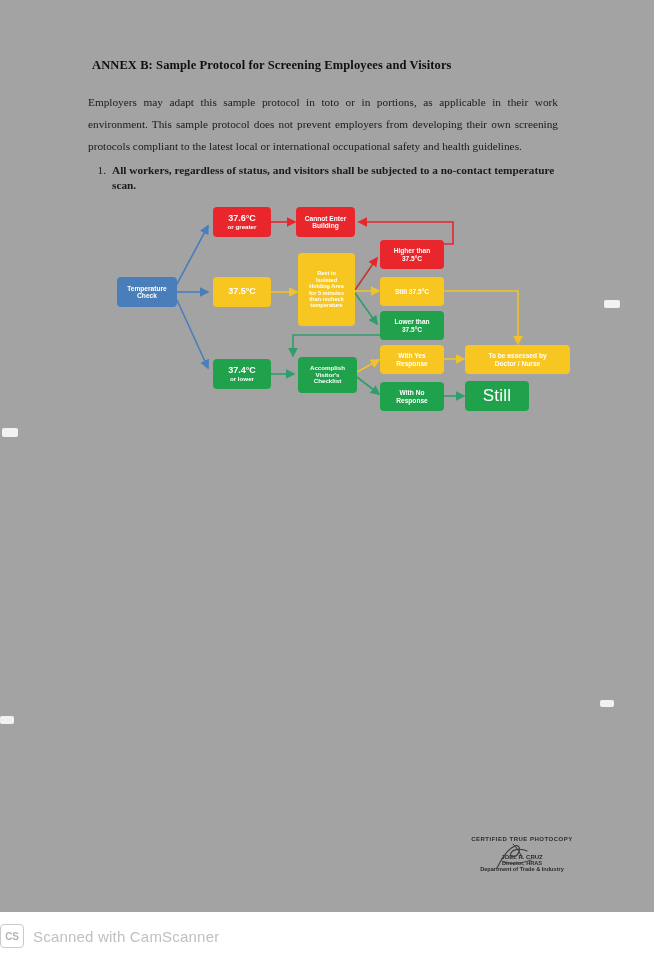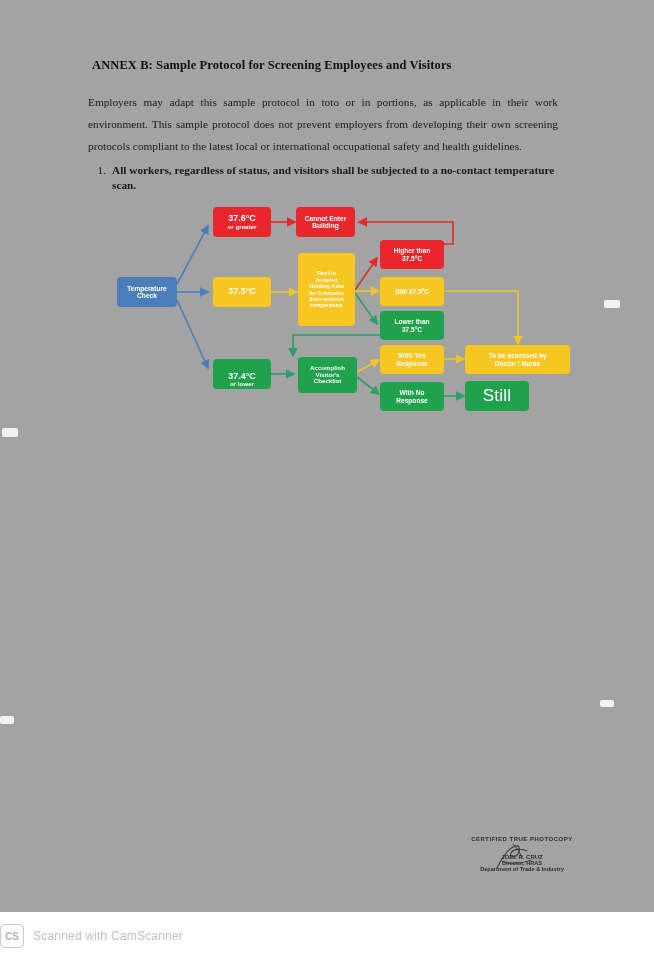--- a/index.html
+++ b/index.html
@@ -57,21 +57,21 @@
     background:#ffffff;display:flex;align-items:center;
   }
   .cs-logo{
     width:22px;height:22px;border:1.6px solid #c9c9c9;
     border-radius:4px;display:flex;align-items:center;justify-content:center;
     font-family:"Liberation Sans", sans-serif;font-size:10px;font-weight:bold;
     color:#b4b4b4;letter-spacing:-.3px;
   }
   .cs-text{
     margin-left:9px;font-family:"Liberation Sans", sans-serif;
-    font-size:12px;color:#c0c0c0;letter-spacing:.2px;
+    font-size:15px;color:#c0c0c0;letter-spacing:.2px;
   }
 
   
   .stamp{position:absolute;left:447px;top:836px;width:150px;text-align:center;
          font-family:"Liberation Sans", sans-serif;color:#2c2c2c;}
   .stamp .l1{font-size:6px;font-weight:bold;letter-spacing:.5px;}
   .stamp .l2{font-size:6px;font-weight:bold;margin-top:12px;}
   .stamp .l3{font-size:5.6px;font-weight:bold;}
   .stamp .l4{font-size:5.6px;font-weight:bold;}
   .sig{position:absolute;left:40px;top:6px;width:70px;height:28px;
@@ -176,21 +176,21 @@
 
   <div class="node n-yellow" style="left:380px;top:277px;width:64px;height:29px;">
     <span class="t-md">Still 37.5°C</span>
   </div>
 
   <div class="node n-green" style="left:380px;top:311px;width:64px;height:29px;flex-direction:column;">
     <span class="t-md">Lower than</span>
     <span class="t-md">37.5°C</span>
   </div>
 
-  <div class="node n-green" style="left:213px;top:359px;width:58px;height:30px;flex-direction:column;justify-content:flex-end;">
+  <div class="node n-green" style="left:213px;top:359px;width:58px;height:30px;flex-direction:column;">
     <span class="t-big">37.4°C</span>
     <span class="t-sm">or lower</span>
   </div>
 
   <div class="node n-green" style="left:298px;top:357px;width:59px;height:36px;flex-direction:column;">
     <span class="t-sm">Accomplish</span>
     <span class="t-sm">Visitor's</span>
     <span class="t-sm">Checklist</span>
   </div>
 

